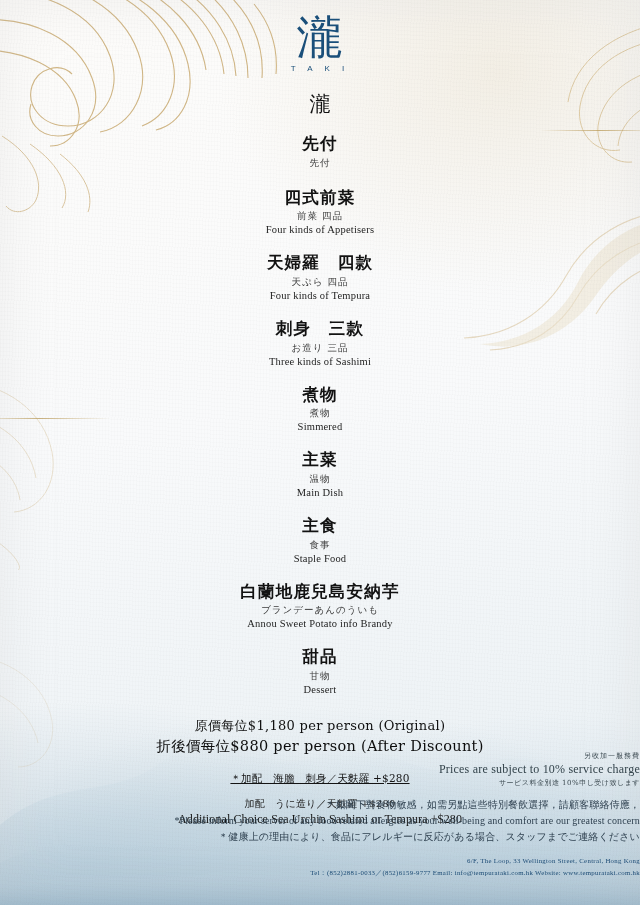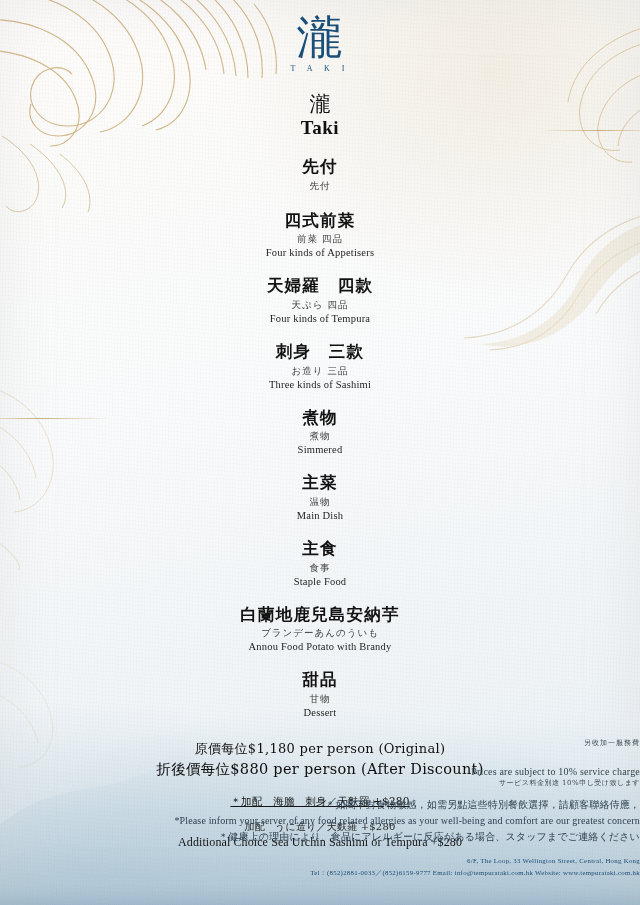--- a/index.html
+++ b/index.html
@@ -74,21 +74,21 @@
     font-size: 46px;
     line-height: 1;
     color: #1a4f7a;
     letter-spacing: 1px;
   }
   .logo-sub {
     margin-top: 4px;
     font-size: 8px;
     letter-spacing: 5px;
     color: #1a4f7a;
-    font-family: Liberation Serif, serif;
+    font-family: Liberation Sans, sans-serif;
   }
 
   
   .content {
     position: absolute;
     left: 0; right: 0;
     top: 92px;
     z-index: 6;
     text-align: center;
     color: #16181a;
@@ -185,23 +185,23 @@
     text-align: right;
     z-index: 6;
   }
   .svc-jp {
     font-family: "DejaVu Serif", "Liberation Serif", serif;
     font-size: 7px;
     color: #3d4b52;
     letter-spacing: 1px;
   }
   .svc-en {
-    font-size: 10px;
+    font-size: 12px;
     color: #33434b;
-    margin-top: 18px;
+    margin-top: 1px;
     letter-spacing: 0.2px;
     padding-left: 44px;
   }
   .svc-jp2 {
     font-family: "DejaVu Serif", "Liberation Serif", serif;
     font-size: 7px;
     color: #3d4b52;
     margin-top: 1px;
     letter-spacing: 0.5px;
   }
@@ -328,21 +328,20 @@
 
   <div class="logo-block">
     <div class="logo-mark">瀧</div>
     <div class="logo-sub">T A K I</div>
   </div>
 
   <div class="content">
 
     <div>
       <div class="title-jp">瀧</div>
-      <div class="title-en">Taki</div>
     </div>
 
     <div class="course">
       <div class="course-jp">先付</div>
       <div class="course-kana">先付</div>
     </div>
 
     <div class="course">
       <div class="course-jp">四式前菜</div>
       <div class="course-kana">前菜 四品</div>
@@ -375,21 +374,21 @@
 
     <div class="course">
       <div class="course-jp">主食</div>
       <div class="course-kana">食事</div>
       <div class="course-en">Staple Food</div>
     </div>
 
     <div class="course">
       <div class="course-jp">白蘭地鹿兒島安納芋</div>
       <div class="course-kana">ブランデーあんのういも</div>
-      <div class="course-en">Annou Food Potato with Brandy</div>
+      <div class="course-en">Annou Sweet Potato info Brandy</div>
     </div>
 
     <div class="course">
       <div class="course-jp">甜品</div>
       <div class="course-kana">甘物</div>
       <div class="course-en">Dessert</div>
     </div>
 
     <div class="price-block">
       <div class="price-original">原價每位$1,180 per person (Original)</div>

